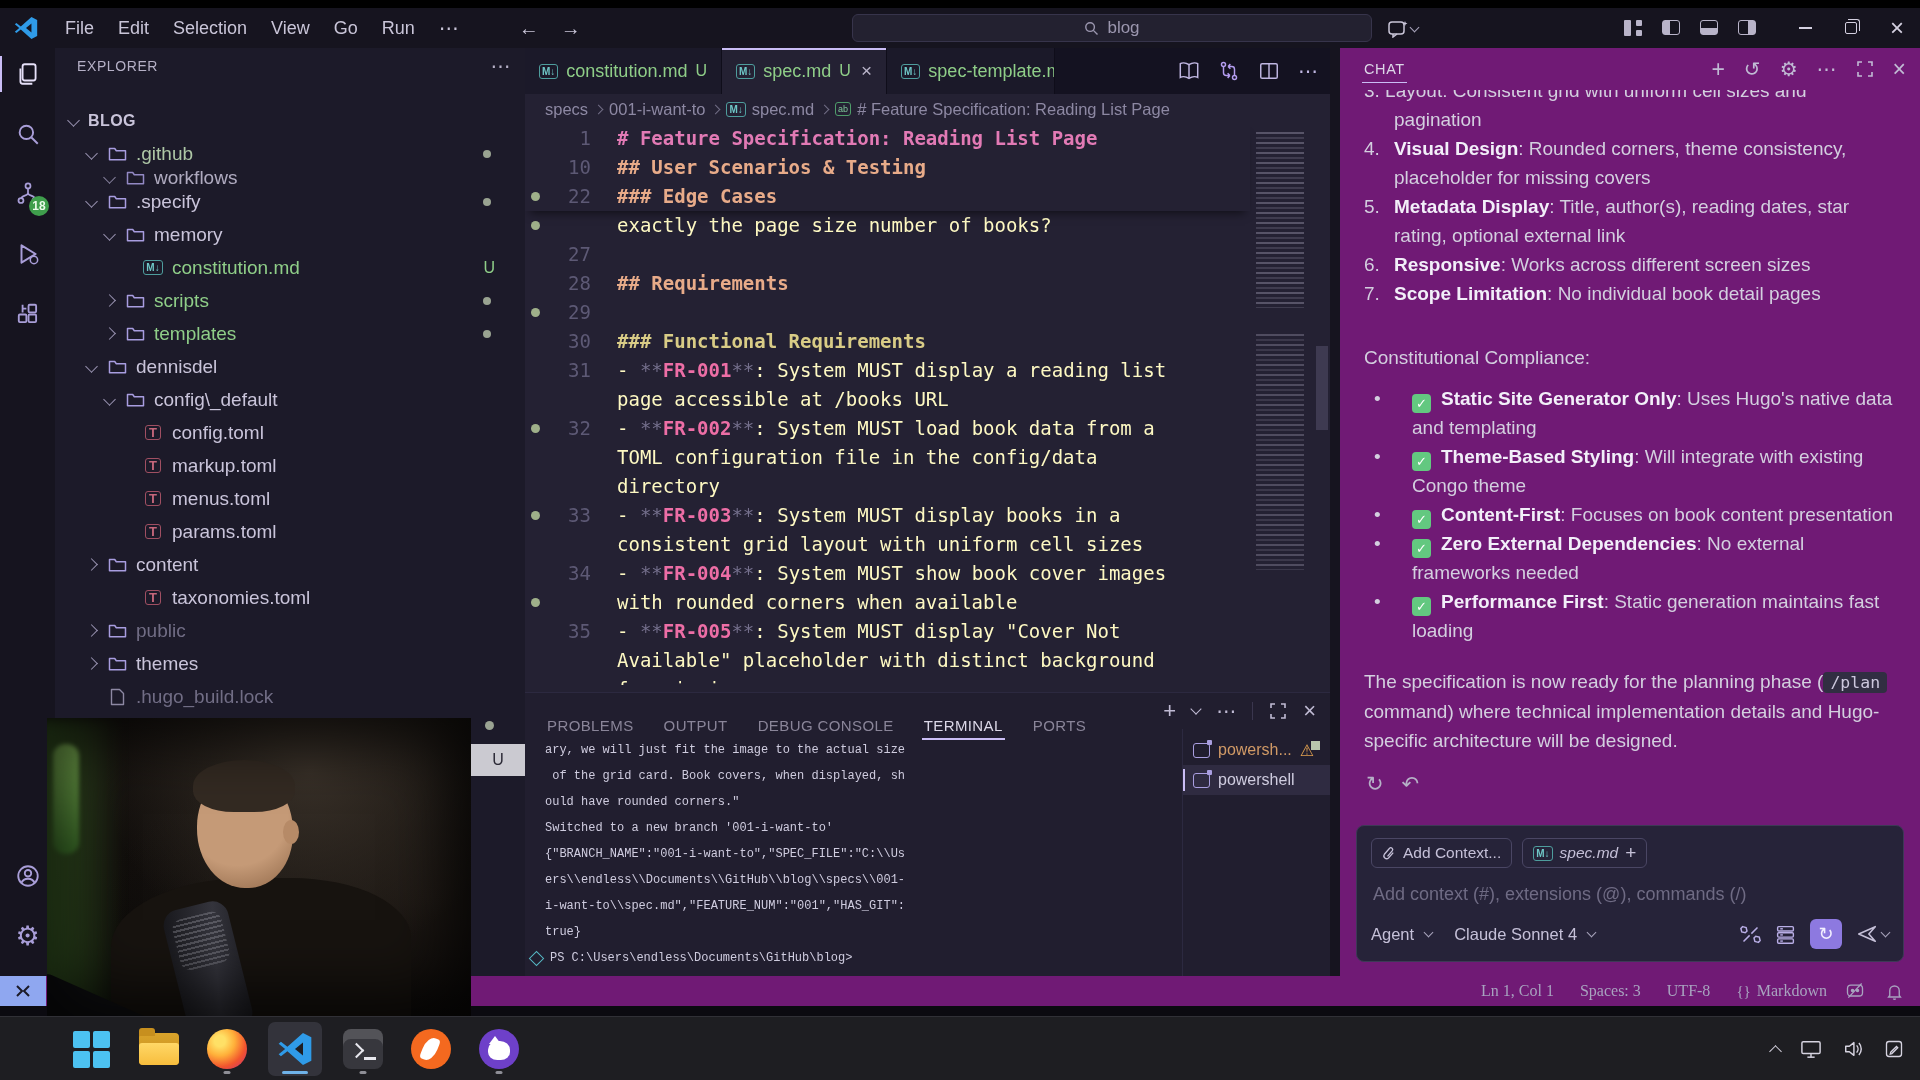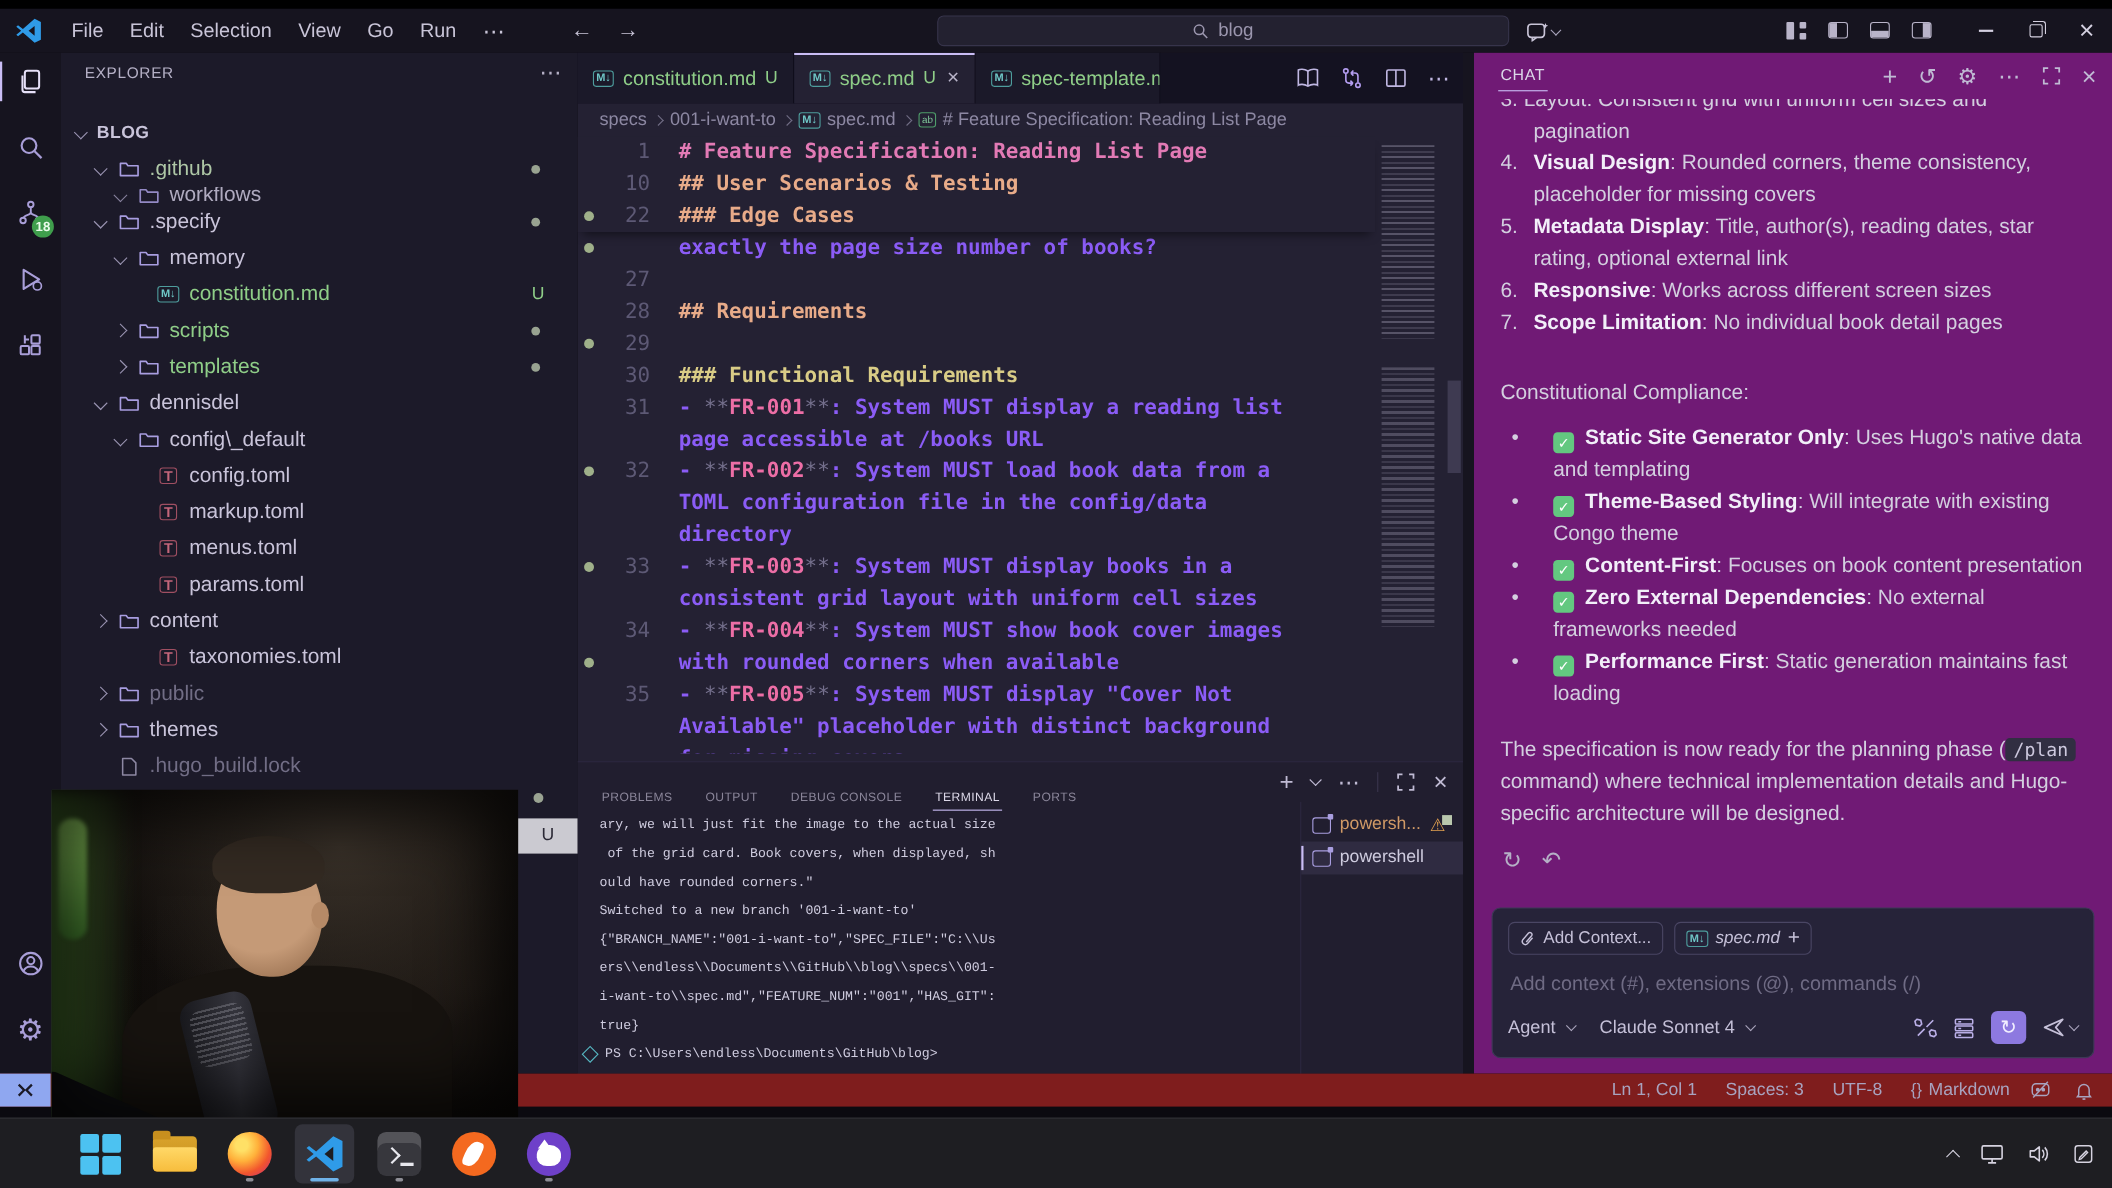--- a/index.html
+++ b/index.html
@@ -95,32 +95,32 @@
   .ico-abc{display:inline-block;border:1.4px solid #4e9d6a;color:#7fc79a;border-radius:3px;font-size:9px;padding:0 2px;line-height:12px;}
   .ico-abc::before{content:"ab";}
 
   .editor{flex:1;position:relative;overflow:hidden;font-family:"DejaVu Sans Mono", monospace;font-size:19px;}
   .code-area{position:absolute;left:0;top:0;right:80px;}
   .crow{height:29px;line-height:29px;display:flex;white-space:pre;}
   .crow .dotslot{width:20px;flex:none;position:relative;}
   .crow .gdot{position:absolute;left:6px;top:10px;width:9px;height:9px;border-radius:50%;background:#9fb08a;}
   .crow .ln{width:46px;flex:none;text-align:right;color:#5d5975;margin-right:26px;}
   .crow.clip{height:10px;overflow:hidden;}
-  .sg.t{color:#8b5cf6;font-weight:bold;} .sg.p{color:#746f8c;} .sg.fr{color:#ed6ea6;font-weight:bold;}
+  .sg.t{color:#fef9c3;} .sg.p{color:#746f8c;} .sg.fr{color:#ed6ea6;font-weight:bold;}
   .sg.h1{color:#e27ab5;font-weight:bold;} .sg.h2{color:#e8ab89;font-weight:bold;} .sg.h3{color:#d9cc86;font-weight:bold;}
   .sticky{box-shadow:0 7px 9px -5px rgba(0,0,0,.55);position:relative;z-index:3;background:#242133;}
   .minimap{position:absolute;top:0;bottom:0;right:20px;width:58px;}
   .mm-block{position:absolute;left:4px;right:6px;
     background-image:repeating-linear-gradient(180deg, rgba(205,200,225,.30) 0 2px, transparent 2px 5px, rgba(205,200,225,.16) 5px 7px, transparent 7px 10px);}
   .vscroll{position:absolute;right:2px;top:222px;width:12px;height:84px;background:rgba(130,124,160,.28);}
 
   
   .panel{height:284px;flex:none;border-top:1px solid #2c2940;background:#211e2f;display:flex;flex-direction:column;}
   .panel-tabs{height:36px;display:flex;align-items:center;padding-left:20px;flex:none;}
-  .ptab{margin-right:26px;font-size:11px;letter-spacing:.4px;color:#8a8599;padding:6px 2px;position:relative;margin-top:28px;}
+  .ptab{margin-right:26px;font-size:15px;letter-spacing:.4px;color:#8a8599;padding:6px 2px;position:relative;margin-top:28px;}
   .ptab.active{color:#dcd8e8;}
   .ptab.active::after{content:"";position:absolute;left:0;right:0;bottom:0px;height:1.5px;background:#cabdf5;}
   .panel-actions{margin-left:auto;display:flex;align-items:center;gap:16px;padding-right:14px;color:#c0bbd4;font-size:18px;}
   .pa-plus::before{content:"+";font-size:22px;}
   .pa-caret{width:8px;height:8px;border-right:1.7px solid #c0bbd4;border-bottom:1.7px solid #c0bbd4;transform:rotate(45deg);margin-top:-4px;}
   .pa-kebab::before{content:"⋯";font-size:20px;}
   .pa-sep{width:1px;height:18px;background:#3a364e;}
   .pa-x::before{content:"×";font-size:22px;}
   .panel-body{flex:1;display:flex;position:relative;}
   .term{flex:1;padding:8px 0 0 20px;font-family:Liberation Mono, monospace;font-size:12px;line-height:26px;color:#cfccdf;position:relative;}
@@ -174,21 +174,21 @@
   .pill-plus{color:#c5c0d8;font-size:19px;}
   .chat-placeholder{margin:16px 2px 14px 2px;color:#6f6b84;font-size:18px;}
   .chat-bottomrow{display:flex;align-items:center;gap:22px;color:#c5c0d8;font-size:16.5px;}
   .drop{display:flex;align-items:center;gap:11px;}
   .caret{width:7px;height:7px;border-right:1.6px solid #a9a4bc;border-bottom:1.6px solid #a9a4bc;transform:rotate(45deg);margin-top:-3px;}
   .chat-br-icons{margin-left:auto;display:flex;align-items:center;gap:14px;}
   .loop-btn{width:32px;height:30px;border-radius:6px;background:#8d79e0;display:flex;align-items:center;justify-content:center;color:#f2efff;font-size:18px;}
   .loop-btn::before{content:"↻";}
 
   
-  .statusbar{position:absolute;top:976px;left:0;right:0;height:30px;background:#7f1d1d;display:flex;align-items:center;color:#a8a3bf;font-size:16px;}
+  .statusbar{position:absolute;top:976px;left:0;right:0;height:30px;background:#701a75;display:flex;align-items:center;color:#a8a3bf;font-size:16px;font-family:Liberation Serif, serif;}
   .remote{width:46px;height:30px;background:#8fa7f0;display:flex;align-items:center;justify-content:center;flex:none;}
   .sb-right{margin-left:auto;display:flex;align-items:center;gap:26px;padding-right:18px;}
   .sb-item{display:flex;align-items:center;gap:6px;}
   .braces-ico::before{content:"{}";font-size:15px;}
 
   
   .taskbar{position:absolute;top:1016px;left:0;right:0;height:64px;background:#1e1e22;border-top:1px solid #303036;z-index:100;}
   .tb-apps{position:absolute;left:64px;top:5px;display:flex;gap:14px;}
   .tb-app{width:54px;height:54px;border-radius:7px;display:flex;align-items:center;justify-content:center;position:relative;}
   .tb-app.active{background:#33333b;}

